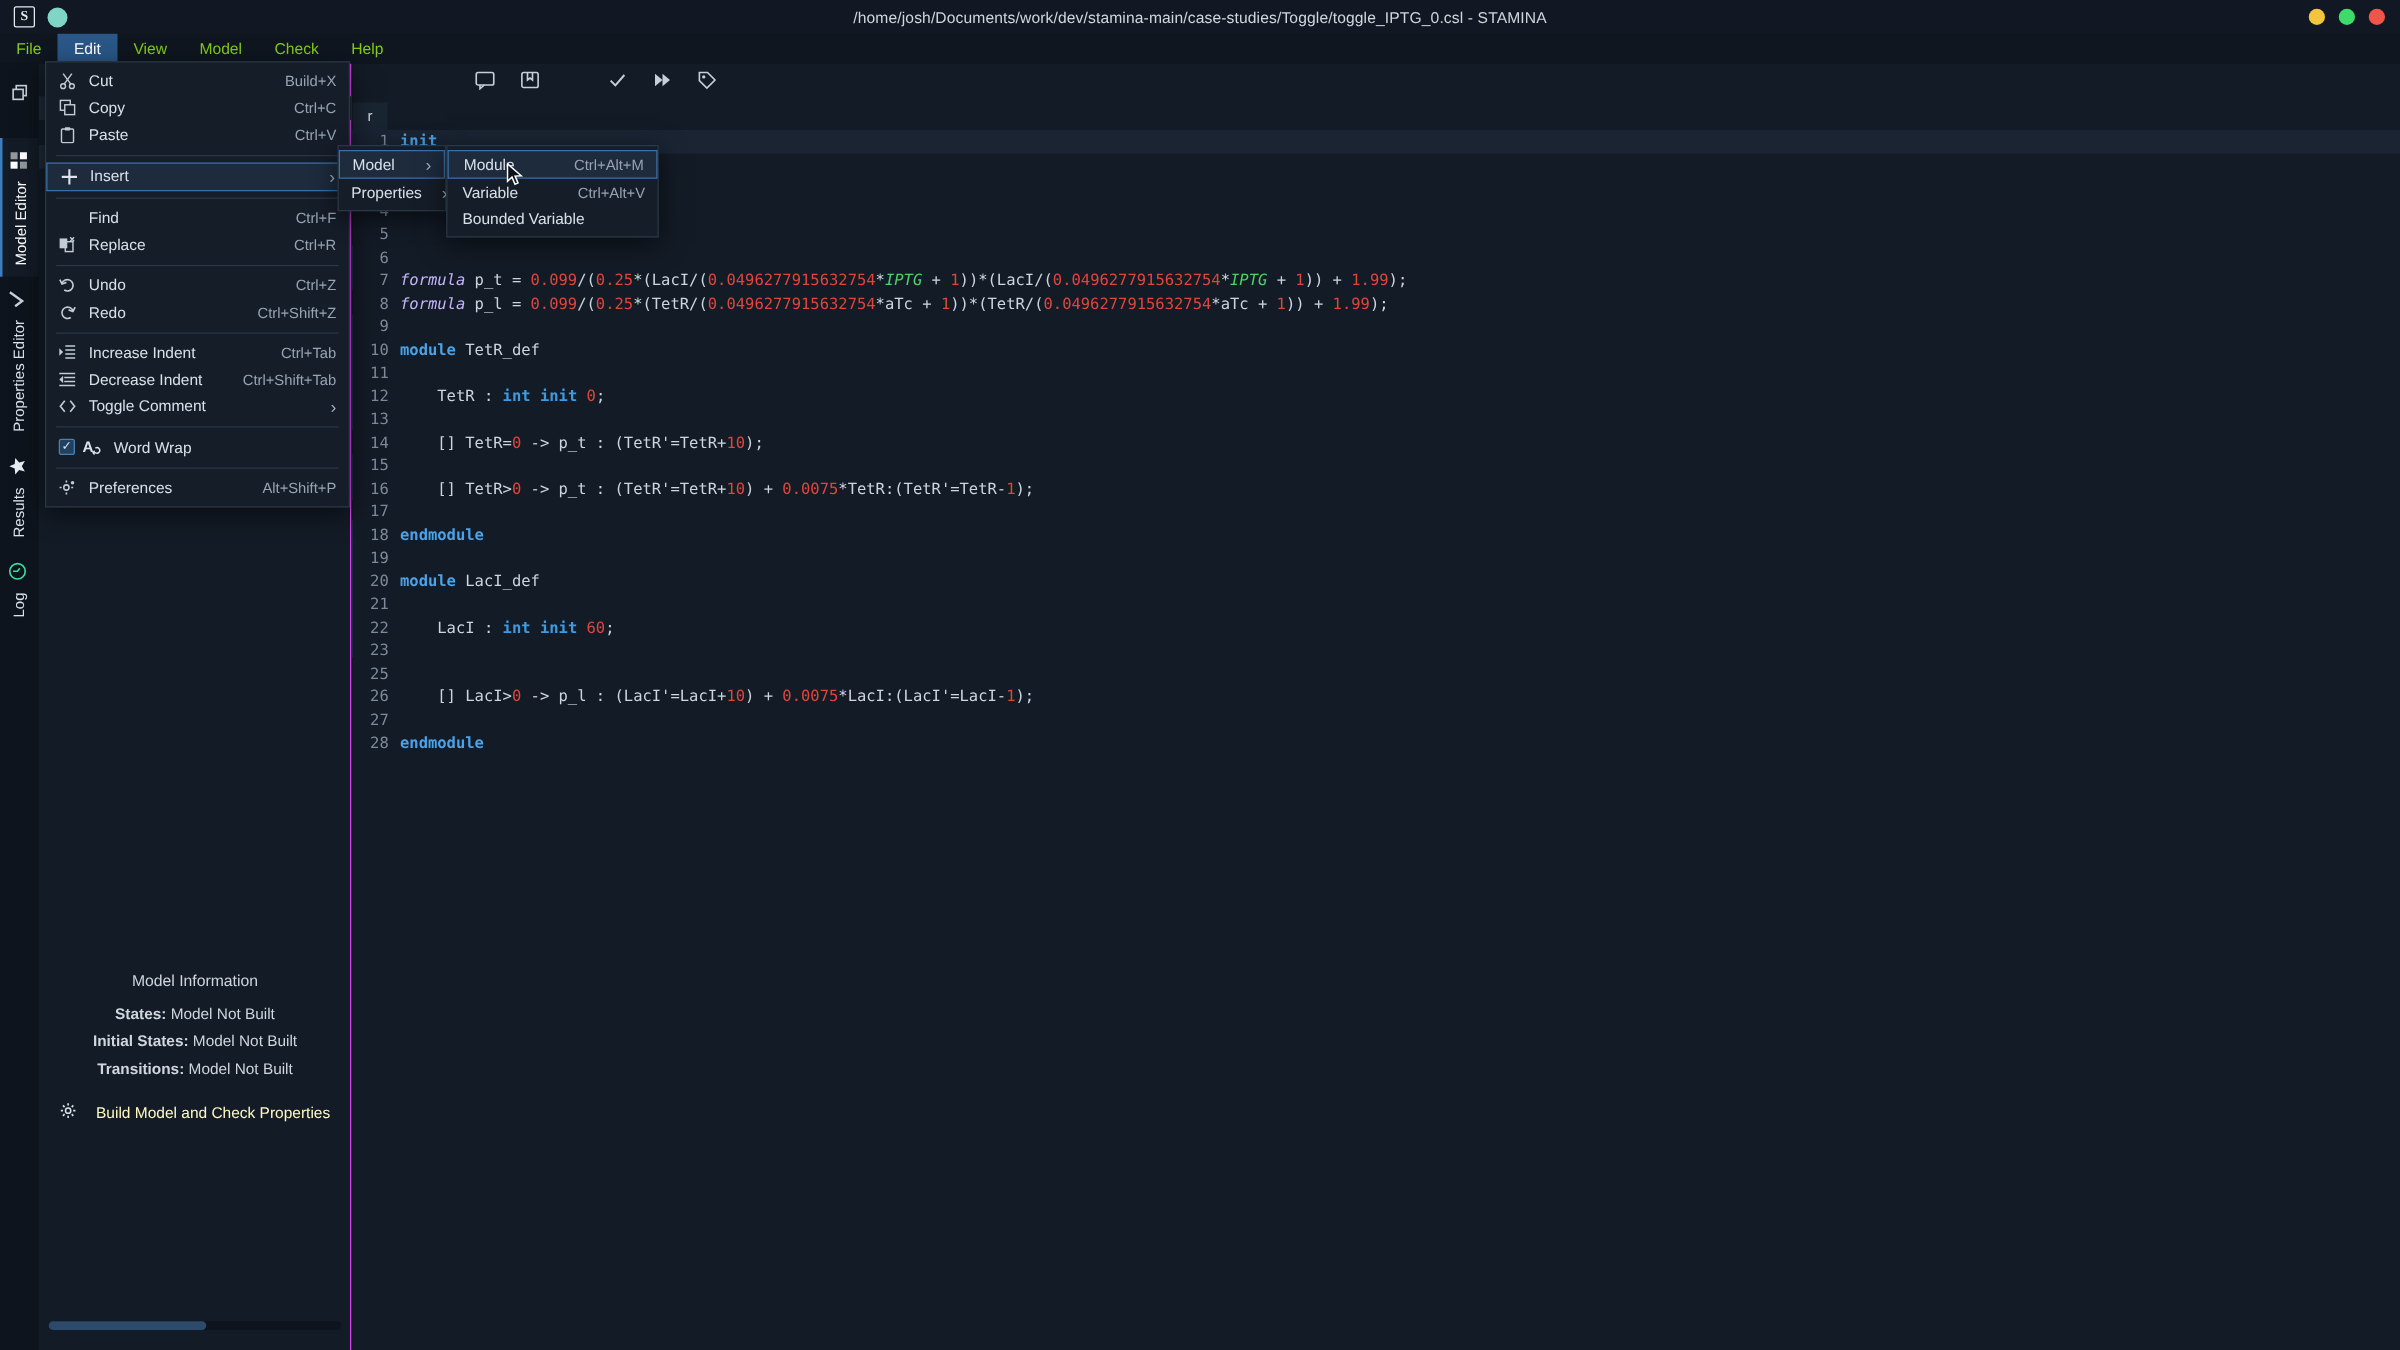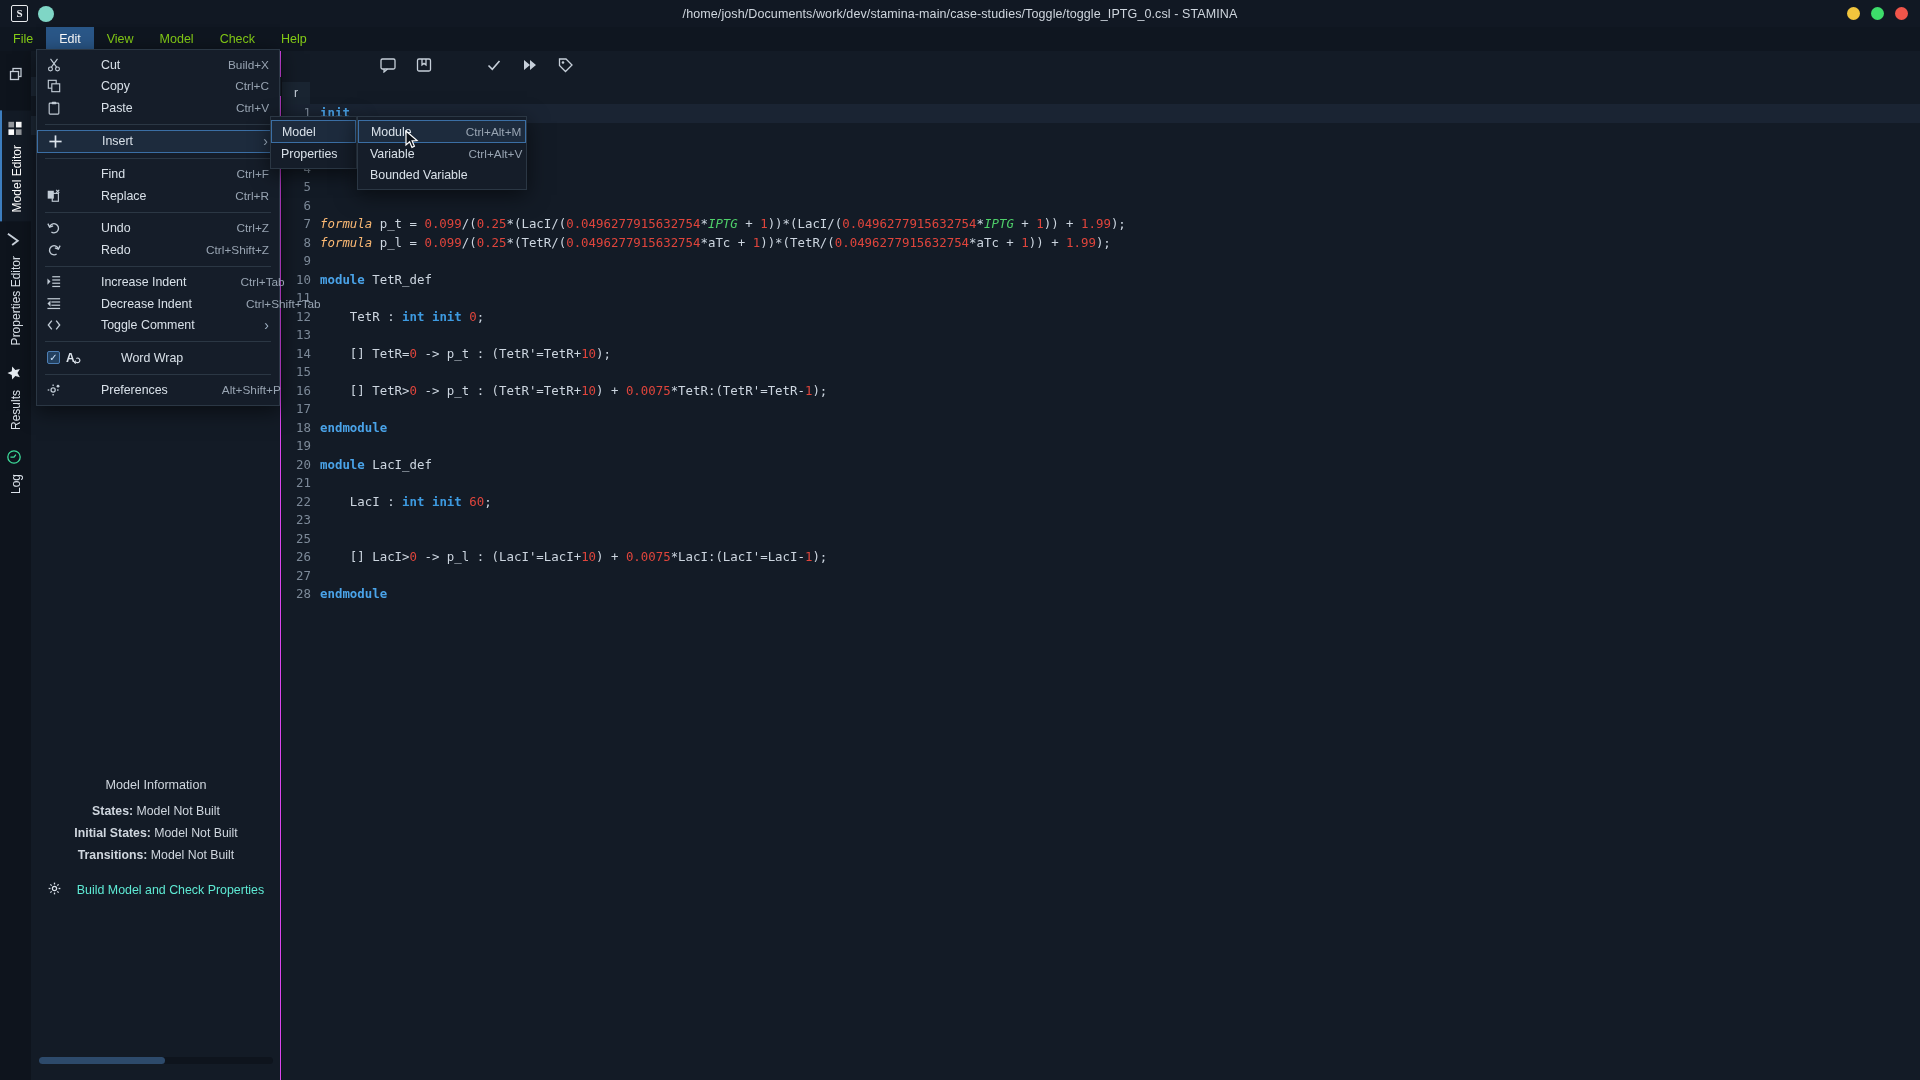--- a/index.html
+++ b/index.html
@@ -85,21 +85,21 @@
     position: absolute; left: 0; bottom: 210px; width: 250px;
     text-align: center; color: #cfd6de;
   }
   .info-title { font-size: 12.6px; margin-bottom: 12px; }
   .info-row { font-size: 12.3px; margin: 8px 0; }
   .info-row b { font-weight: 700; }
   .info-row span { color: #cfd6de; font-weight: 400; }
   .buildbtn {
     position: absolute; left: 0; bottom: 182px; width: 250px;
     display: flex; align-items: center; justify-content: center; gap: 16px;
-    color: #5eead4; font-size: 12.4px; cursor: pointer;
+    color: #fef9c3; font-size: 12.4px; cursor: pointer;
   }
 
   
   .editor {
     position: absolute; left: 282px; top: 51px; right: 0; bottom: 0;
     background: #131b26;
   }
   .etoolbar {
     position: absolute; left: 0; top: 0; right: 0; height: 31px;
     display: flex; align-items: center; gap: 20px; padding-left: 8px;
@@ -119,36 +119,36 @@
   }
   .cline { display: flex; height: 18.5px; white-space: pre; }
   .cline.hl { background: #1a2433; }
   .gut {
     width: 38px; text-align: right; padding-right: 9px; color: #7d8a99;
     flex: 0 0 38px;
   }
   .ctext { flex: 1 1 auto; color: #cdd6e0; }
   .k  { color: #4aa3e8; font-weight: 700; }          
   .ki { color: #3d9ae0; font-weight: 700; }          
-  .kf { color: #fdba74; font-style: italic; }        
+  .kf { color: #c4b5fd; font-style: italic; }        
   .n  { color: #e0453c; }                            
   .g  { color: #4fd06a; font-style: italic; }        
   .gutbar {
     position: absolute; left: 0; top: 53px; width: 5px; bottom: 0; background: #0f1620;
   }
   .gutbar i { position: absolute; left: 0; width: 5px; background: #2f5d8e; }
 
   
   .menu {
     position: absolute; background: #151d29; border: 1px solid #2b3744;
     box-shadow: 0 5px 20px rgba(0,0,0,.55); padding: 4px 0; z-index: 60;
   }
   .mi {
     position: relative; height: 21.5px; display: flex; align-items: center;
-    color: #d8e0e8; font-size: 12.4px; padding: 0 10px 0 0; white-space: nowrap; gap: 30px;
+    color: #d8e0e8; font-size: 12.4px; padding: 0 10px 0 0; white-space: nowrap;
   }
   .mi .ico { width: 34px; text-align: center; color: #c2ccd6; font-size: 12.5px; flex: 0 0 34px; }
   .mi .lbl { flex: 1 1 auto; }
   .mi .acc { color: #98a4b2; font-size: 11.8px; padding-left: 24px; }
   .mi .arw { color: #9fb0c2; font-size: 10px; padding-left: 16px; }
   .mi.hi { background: #1d2b3d; border: 1px solid #3b6fa5; height: 23px; }
   .msep { height: 1px; background: #2b3744; margin: 5px 8px; }
   .chk {
     width: 13px; height: 13px; border: 1.4px solid #4d7fb5; border-radius: 2px;
     background: #23405f; color: #cfe4fb; font-size: 10px; line-height: 11px; text-align: center;

